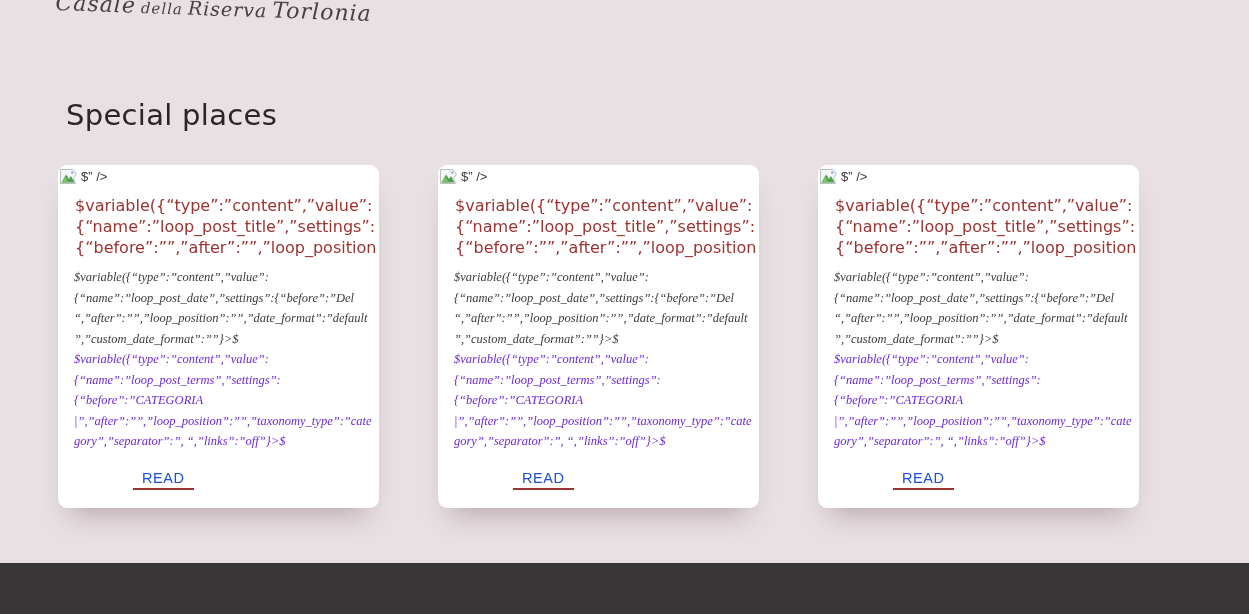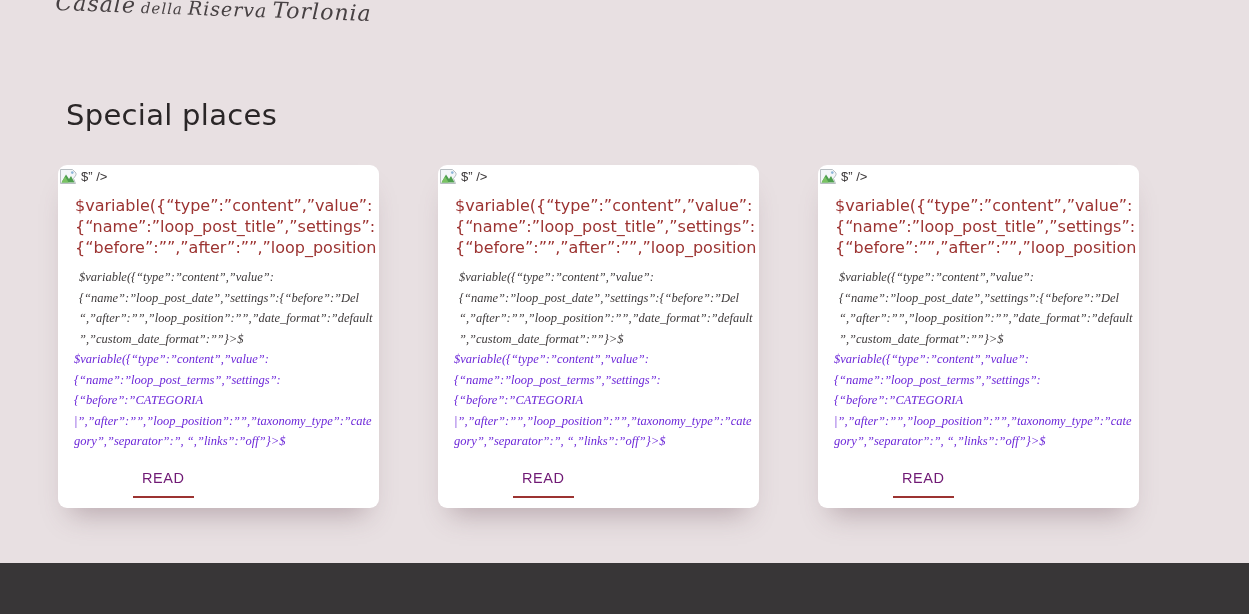--- a/index.html
+++ b/index.html
@@ -66,27 +66,27 @@
     overflow-wrap: anywhere;
     cursor: pointer;
   }
   .card p {
     font-family: "Liberation Serif", serif;
     font-style: italic;
     font-size: 12.5px; line-height: 20.5px;
     overflow-wrap: anywhere;
     overflow: hidden;
   }
-  .card-date  { margin: 8px 6px 0 21px; height: 82px;  color: #3d393a; }
+  .card-date  { margin: 8px 6px 0 16px; height: 82px;  color: #3d393a; }
   .card-terms { margin: 0 6px 0 16px;  height: 103px; color: #6d28d9; }
   .read {
     position: absolute; left: 75px; top: 302px;
-    padding: 3px 9px 10px;
+    padding: 3px 9px 2px;
     border-bottom: 2px solid #9c3331;
-    color: #701a75;
+    color: #1d4ed8;
     font-size: 14.5px; font-weight: 500;
     letter-spacing: 0.6px;
     text-decoration: none;
     cursor: pointer;
     font-family: "Liberation Sans", sans-serif;
   }
 
   .footer {
     position: absolute; left: 0; top: 563px;
     width: 100%; height: 51px;

